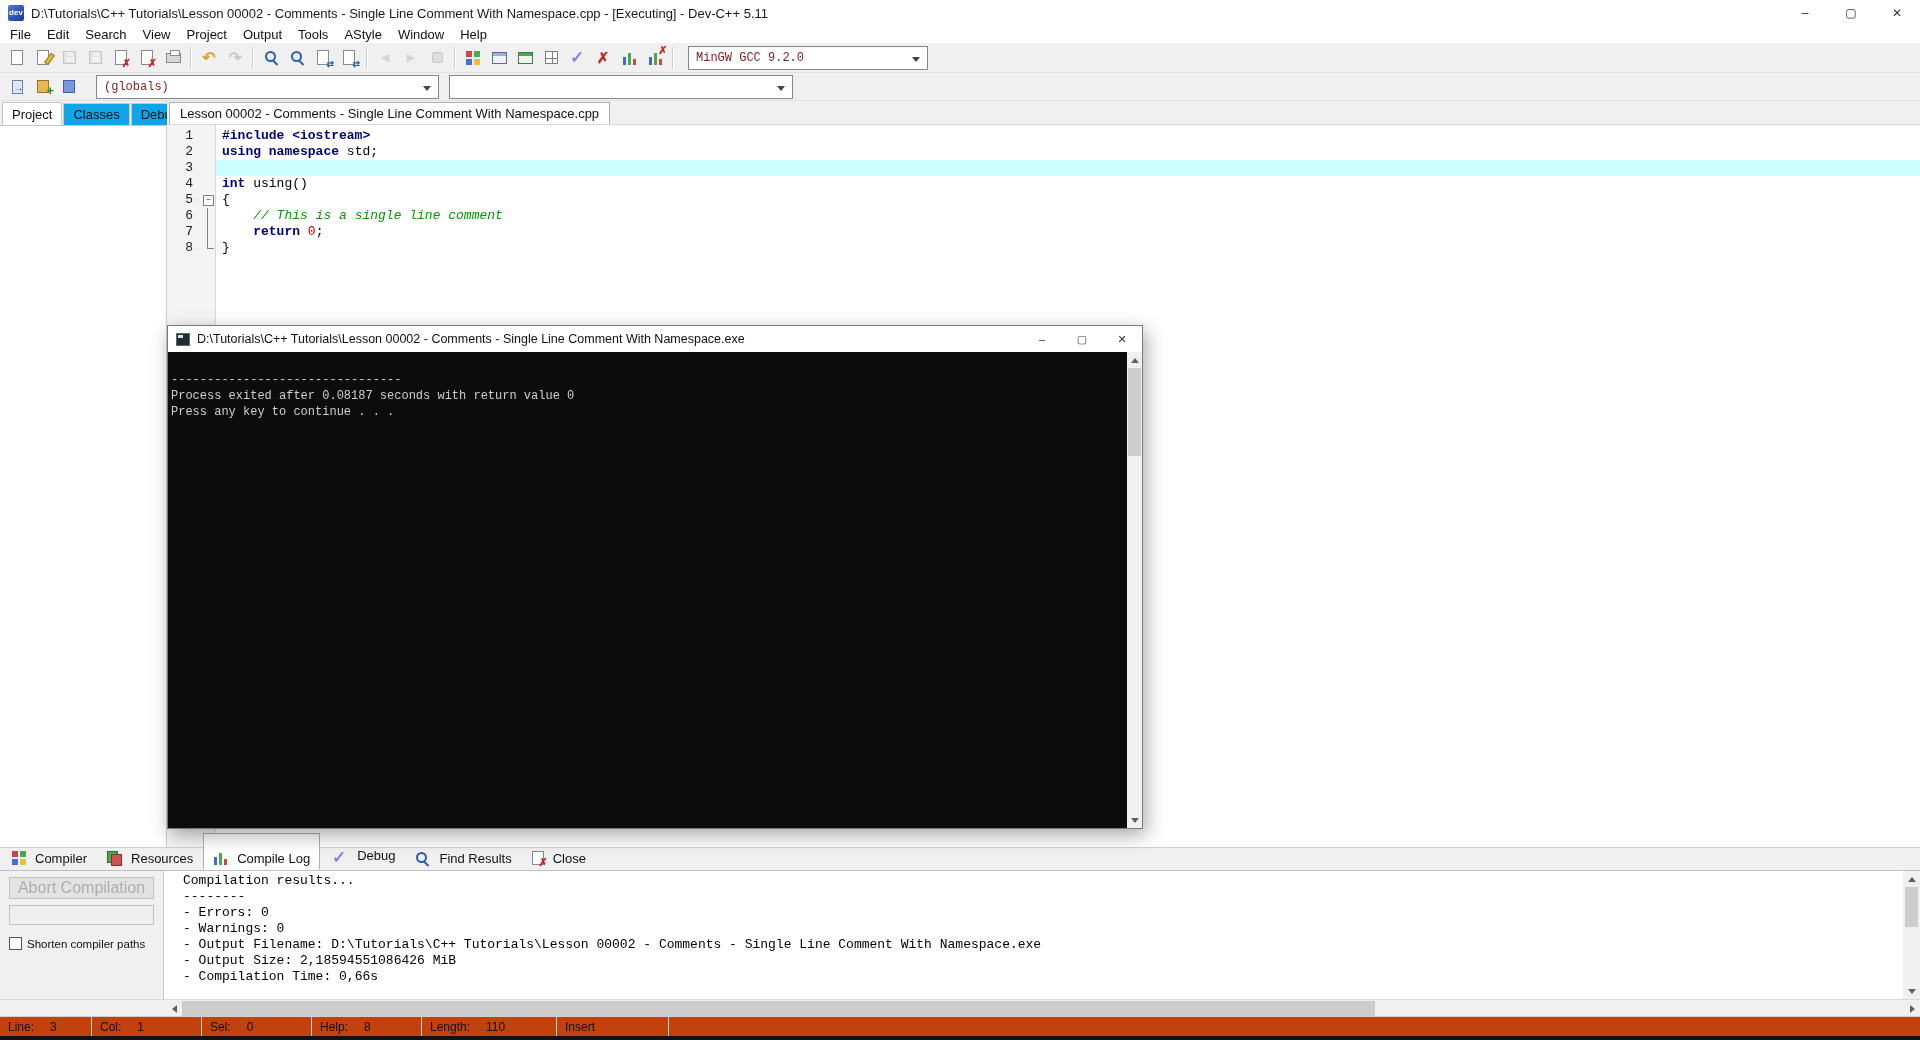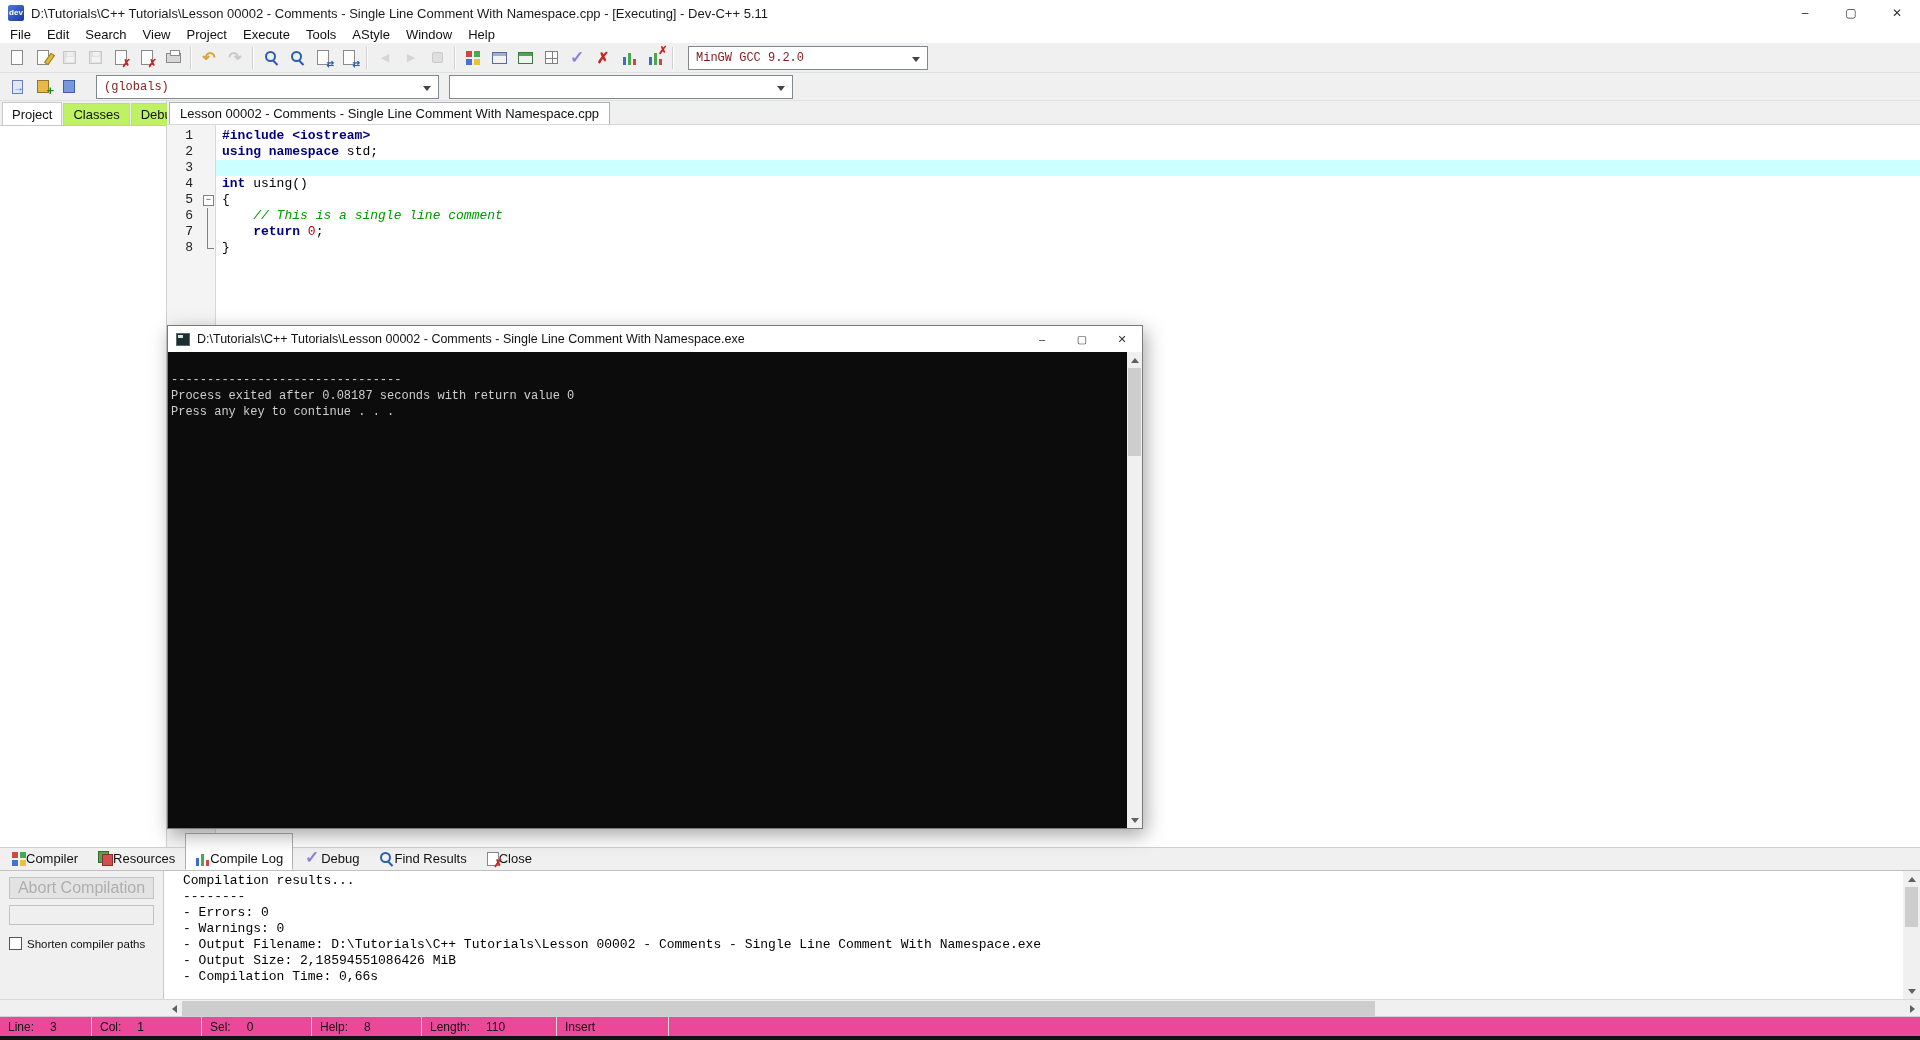--- a/index.html
+++ b/index.html
@@ -81,21 +81,21 @@
   .i.layers{width:15px;height:15px}
   .i.layers::before{content:"";position:absolute;left:0;top:0;width:9px;height:10px;background:#4aa94e;border:1px solid #2c6e30}
   .i.layers::after{content:"";position:absolute;right:0;bottom:0;width:9px;height:10px;background:#d05050;border:1px solid #8e2f2f}
   .i.xpage{width:12px;height:14px;background:#fff;border:1px solid #888}
   .i.xpage::after{content:"\2717";position:absolute;right:-5px;bottom:-5px;color:#cc2222;font-size:11px;font-weight:bold}
 
   
   .main{flex:1;display:flex;min-height:0}
   .sidebar{width:167px;flex:none;display:flex;flex-direction:column;background:#f0f0f0;border-right:1px solid #d0d0d0}
   .side-tabs{height:24px;display:flex;align-items:flex-end;padding-left:2px;flex:none}
-  .stab{padding:3px 9px 3px;font-size:13px;color:#111;background:#bef264;border:1px solid #c8c8c8;border-bottom:none;margin-right:1px;white-space:nowrap}
+  .stab{padding:3px 9px 3px;font-size:13px;color:#111;background:#0ea5e9;border:1px solid #c8c8c8;border-bottom:none;margin-right:1px;white-space:nowrap}
   .stab.active{background:#fff;padding-top:4px}
   .side-body{flex:1;background:#fff;border-top:1px solid #c8c8c8}
   .editor{flex:1;display:flex;flex-direction:column;min-width:0;background:#fff}
   .edit-tabbar{height:24px;background:#f0f0f0;display:flex;align-items:flex-end;border-bottom:1px solid #d8d8d8;flex:none}
   .edit-tab{padding:3px 10px;font-size:13px;color:#111;background:#fff;border:1px solid #b0b0b0;border-bottom:none;margin-left:2px;position:relative;z-index:1;white-space:nowrap}
   .code{flex:1;padding-top:3px;font-family:"Liberation Mono",monospace;font-size:13px;
         background:linear-gradient(90deg,#f4f4f4 0,#f4f4f4 48px,#d8d8d8 48px,#d8d8d8 49px,#fff 49px)}
   .cline{display:flex;height:16px;line-height:16px}
   .lnum{width:34px;flex:none;text-align:right;padding-right:8px;color:#222}
   .fold{width:15px;flex:none;position:relative}
@@ -126,42 +126,42 @@
   .sarr.up{top:0}.sarr.down{bottom:0}
   .tri-up{width:0;height:0;border:4px solid transparent;border-bottom:5px solid #606060;margin-bottom:3px}
   .tri-down{width:0;height:0;border:4px solid transparent;border-top:5px solid #606060;margin-top:3px}
   .tri-left{width:0;height:0;border:4px solid transparent;border-right:5px solid #606060;margin-right:3px}
   .tri-right{width:0;height:0;border:4px solid transparent;border-left:5px solid #606060;margin-left:3px}
   .sthumb{position:absolute;left:1px;width:13px;background:#cdcdcd}
   .cscroll .sthumb{top:16px;height:88px}
 
   
   .btabs{height:23px;background:#f0f0f0;border-top:1px solid #d0d0d0;display:flex;align-items:flex-end;padding-left:2px;flex:none}
-  .btab{display:flex;align-items:flex-end;gap:0;padding:17px 9px 3px;font-size:13px;color:#111;border:1px solid transparent;white-space:nowrap}
+  .btab{display:flex;align-items:flex-start;gap:9px;padding:17px 9px 3px;font-size:13px;color:#111;border:1px solid transparent;white-space:nowrap}
   .btab.active{background:#fff;border-color:#b0b0b0;border-bottom-color:#fff}
   .bcontent{height:129px;display:flex;border-top:1px solid #c0c0c0;flex:none;min-height:0}
   .bleft{width:163px;flex:none;background:#f0f0f0;padding:6px 9px}
   .abort-btn{width:100%;height:22px;background:#e3e3e3;border:1px solid #c2c2c2;color:#aeaeae;font-size:16px;font-family:"Liberation Sans",sans-serif}
   .progress{width:100%;height:20px;margin-top:6px;background:#efefef;border:1px solid #c2c2c2}
   .chkrow{margin-top:12px;display:flex;align-items:center;gap:5px;font-size:11.5px;color:#111;white-space:nowrap}
   .chkbox{width:13px;height:13px;border:1px solid #555;background:#fff;flex:none}
   .blog{flex:1;background:#fff;border-left:1px solid #c8c8c8;padding:2px 0 0 19px;font-family:"Liberation Mono",monospace;
         font-size:13px;line-height:16px;white-space:pre;overflow:hidden;color:#000}
   .bvscroll{width:17px;flex:none;background:#f0f0f0;position:relative}
   .bvscroll .sarr{width:17px;height:15px}
   .bvscroll .sthumb{left:2px;width:13px;top:16px;height:40px}
   .hscrollrow{height:17px;display:flex;flex:none;background:#f0f0f0;border-top:1px solid #d8d8d8}
   .hspacer{width:166px;flex:none;background:#f0f0f0}
   .hscroll{flex:1;position:relative;background:#f0f0f0}
   .harr{position:absolute;top:0;width:15px;height:17px;display:flex;align-items:center;justify-content:center}
   .harr.left{left:0}.harr.right{right:0}
   .hthumb{position:absolute;top:1px;height:15px;left:16px;width:68%;background:#cdcdcd}
 
   
-  .statusbar{height:20px;background:#ec4899;border-top:1px solid #d0d0d0;display:flex;align-items:center;font-size:12px;color:#111;flex:none}
+  .statusbar{height:20px;background:#c2410c;border-top:1px solid #d0d0d0;display:flex;align-items:center;font-size:12px;color:#111;flex:none}
   .sseg{height:100%;display:flex;align-items:center;padding:0 8px;border-right:1px solid #d6d6d6;gap:16px;flex:none}
   .strip{height:4px;background:#121212;flex:none}
 </style>
 </head>
 <body>
 
 <div class="app">
 
   <div class="titlebar">
     <div class="app-icon"></div>
@@ -172,21 +172,21 @@
         <div class="wbtn">✕</div>
       </div>
   </div>
 
   <div class="menubar">
       <div class="menu-item">File</div>
       <div class="menu-item">Edit</div>
       <div class="menu-item">Search</div>
       <div class="menu-item">View</div>
       <div class="menu-item">Project</div>
-      <div class="menu-item">Execute</div>
+      <div class="menu-item">Output</div>
       <div class="menu-item">Tools</div>
       <div class="menu-item">AStyle</div>
       <div class="menu-item">Window</div>
       <div class="menu-item">Help</div>
     </div>
 
   <div class="toolbar tb1">
     <div class="tgroups">
         <div class="tbtn">
           <div class="i pg"></div>

